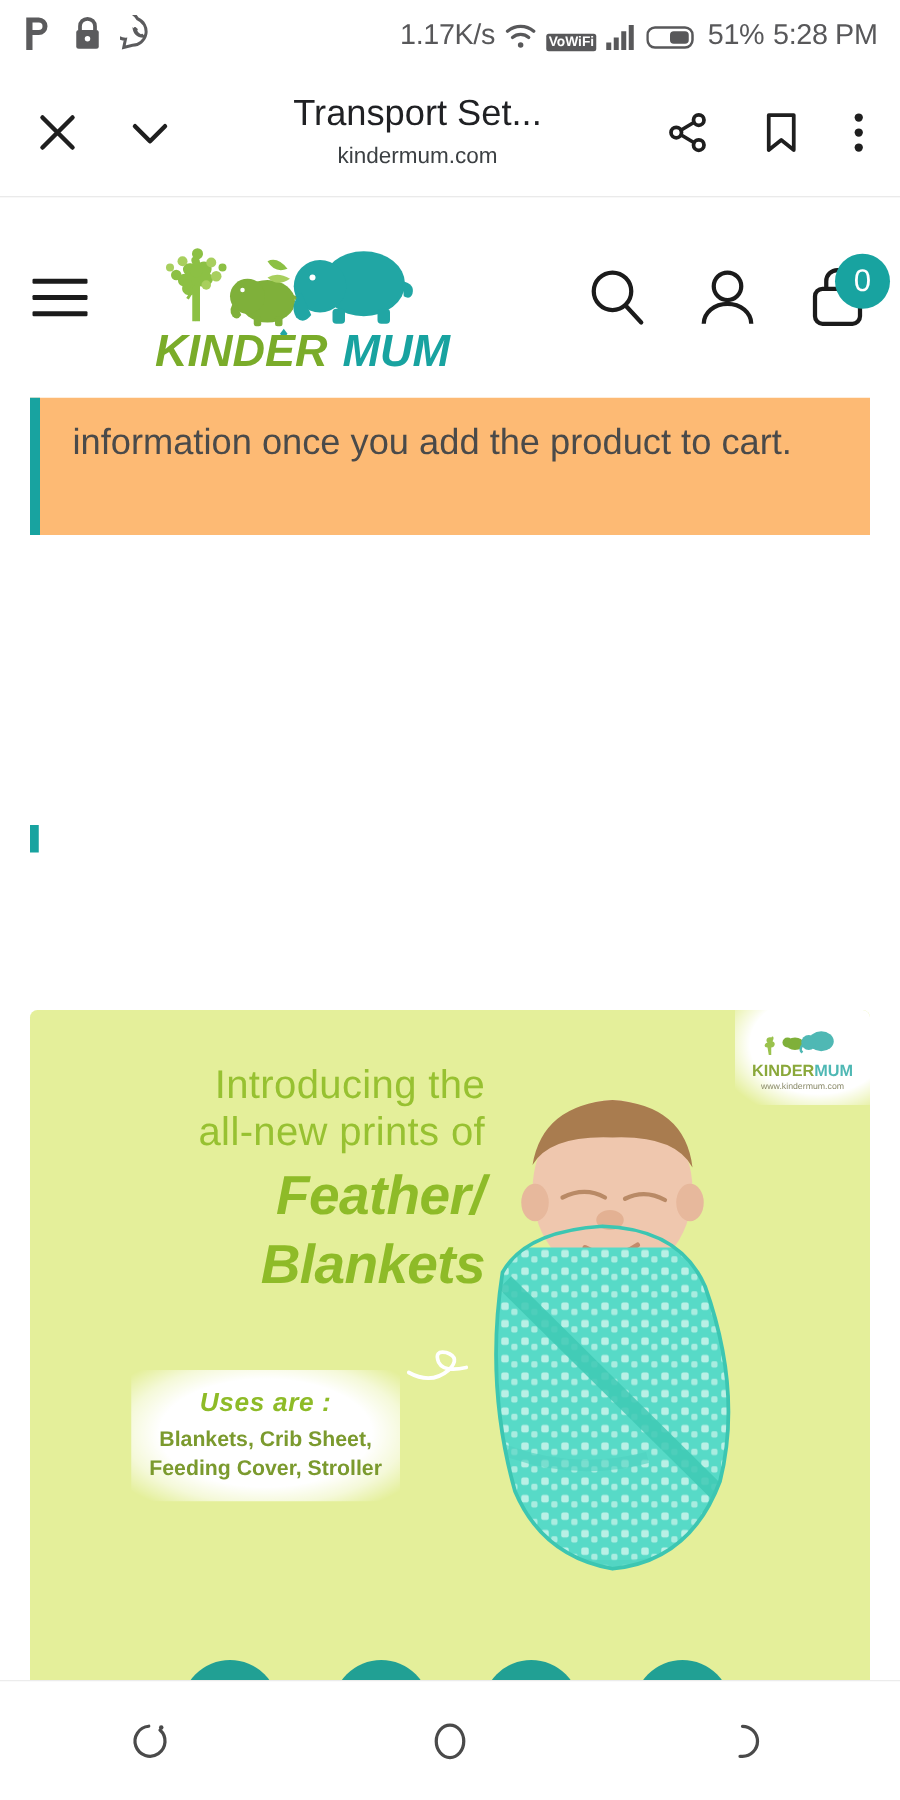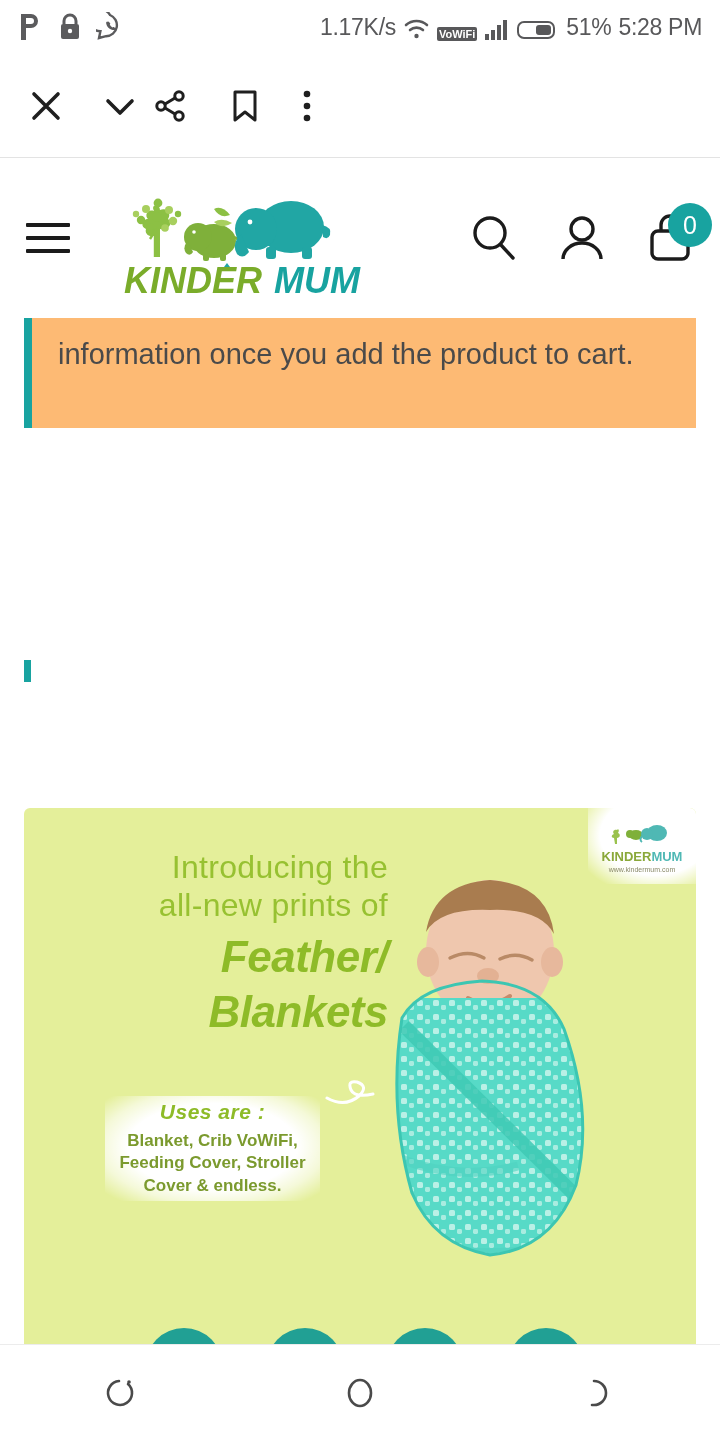--- a/index.html
+++ b/index.html
@@ -223,20 +223,24 @@
 </div>
 
 <div class="browser-bar">
   <div class="bb-left">
     <svg width="40" height="40" viewBox="0 0 40 40">
       <path d="M8 8 L32 32 M32 8 L8 32" stroke="#1f1f1f" stroke-width="3.6" stroke-linecap="round"></path>
     </svg>
     <svg width="40" height="40" viewBox="0 0 40 40">
       <path d="M8 15 L20 27 L32 15" fill="none" stroke="#1f1f1f" stroke-width="3.6" stroke-linecap="round" stroke-linejoin="round"></path>
     </svg>
+  </div>
+  <div class="bb-titlewrap">
+    <div class="bb-title">Transport Set...</div>
+    <div class="bb-url">kindermum.com</div>
   </div>
   <div class="bb-right">
     <svg width="40" height="40" viewBox="0 0 40 40">
       <circle cx="29" cy="10" r="4.2" fill="none" stroke="#1f1f1f" stroke-width="3"></circle>
       <circle cx="11" cy="20" r="4.2" fill="none" stroke="#1f1f1f" stroke-width="3"></circle>
       <circle cx="29" cy="30" r="4.2" fill="none" stroke="#1f1f1f" stroke-width="3"></circle>
       <path d="M15 18 L25 12 M15 22 L25 28" stroke="#1f1f1f" stroke-width="3" stroke-linecap="round"></path>
     </svg>
     <svg width="34" height="40" viewBox="0 0 34 40">
       <path d="M7 6 h20 v28 l-10 -8 l-10 8 z" fill="none" stroke="#1f1f1f" stroke-width="3" stroke-linejoin="round"></path>
@@ -386,23 +390,22 @@
     <path d="M34 160 q-14 90 10 175 q22 52 78 62 q62 -6 86 -70 q18 -72 -12 -156 q-20 -46 -82 -48 q-62 4 -80 37 z" fill="none" stroke="#3cc6b2" stroke-width="3"></path>
   </svg>
 
   <svg class="squiggle" width="56" height="44" viewBox="0 0 56 44">
     <path d="M2 32 q18 10 32 -2 q10 -10 -2 -14 q-10 -2 -6 8 q4 8 22 4" fill="none" stroke="#ffffff" stroke-width="3" stroke-linecap="round"></path>
   </svg>
 
   <div class="uses-oval">
     <div class="uses-title">Uses are :</div>
     <div class="uses-body">
-      <div>Blanket, Crib VoWiFi,</div>
+      <div>Blankets, Crib Sheet,</div>
       <div>Feeding Cover, Stroller</div>
-      <div>Cover &amp; endless.</div>
     </div>
   </div>
 
   <div class="features">
     <div class="feat">
       <div class="feat-circle">
         <svg width="46" height="40" viewBox="0 0 46 40">
           <path d="M22 10 q-16 -4 -18 10 q14 8 19 -4 z" fill="#ffffff"></path>
           <path d="M24 8 q18 0 18 14 q-16 12 -22 -2 z" fill="#ffffff"></path>
           <path d="M6 26 q14 -6 26 -12" stroke="#21a094" stroke-width="2" fill="none"></path>

